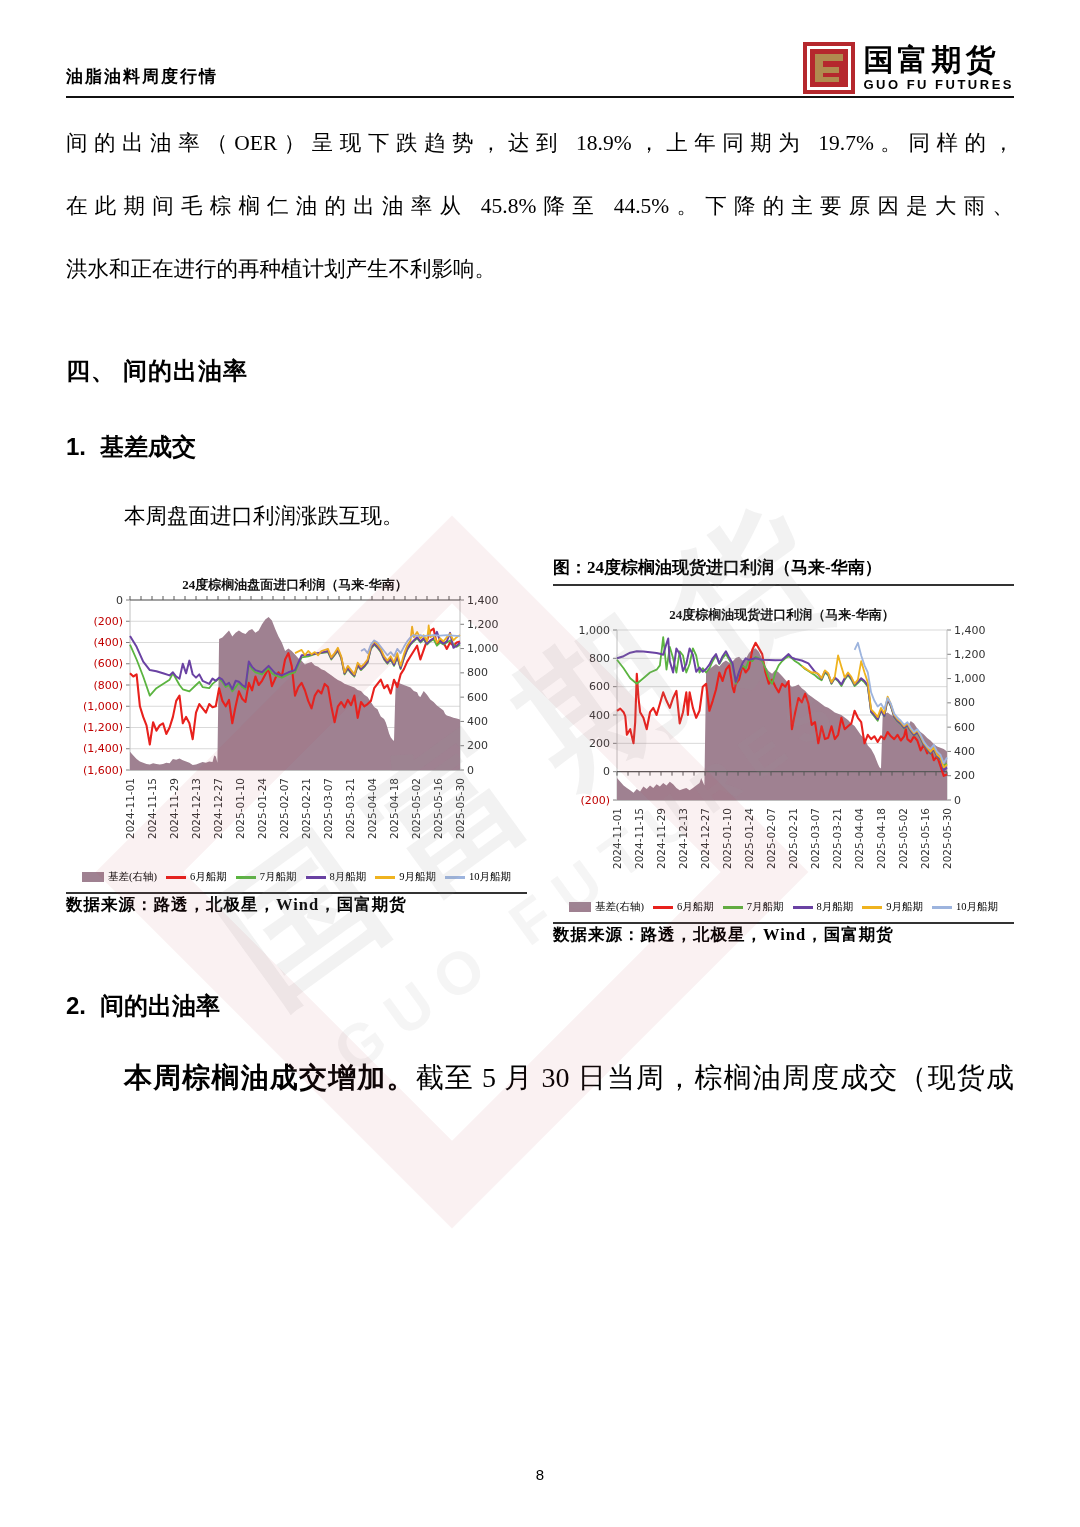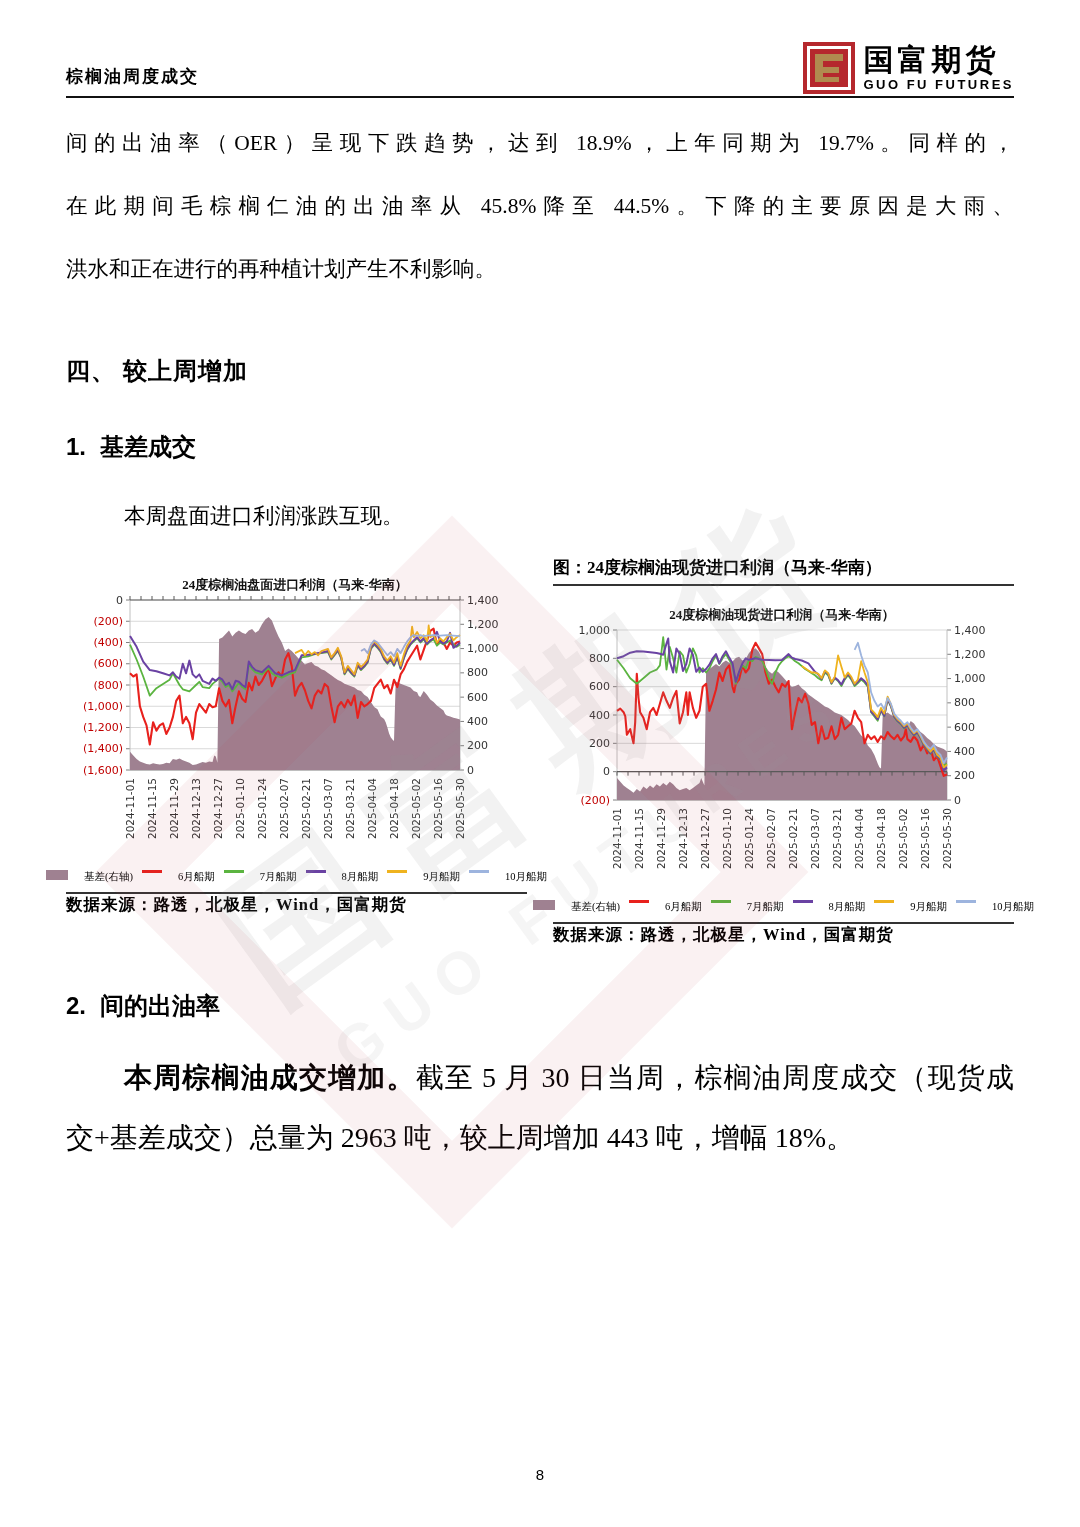--- a/index.html
+++ b/index.html
@@ -26,21 +26,21 @@
   .h-num{font-family:"Liberation Sans",sans-serif;font-weight:bold;margin-right:14px;}
   .p-sub1{margin-top:38px;font-size:21.5px;padding-left:58px;}
 
   
   .charts-row{display:flex;gap:26px;margin-top:26px;}
   .chart-block{flex:1;min-width:0;margin:0;}
   .chart-caption{font-size:17px;font-weight:bold;border-bottom:2px solid #333;padding-bottom:5px;}
   .chart-canvas{margin-top:18px;}
   .legend-row{display:flex;justify-content:center;align-items:center;gap:9px;
               font-size:10.5px;margin-top:0;white-space:nowrap;}
-  .legend-item{display:flex;align-items:flex-start;gap:16px;}
+  .legend-item{display:flex;align-items:center;gap:4px;}
   .sw-area{display:inline-block;width:22px;height:10px;}
   .sw-line{display:inline-block;width:20px;height:3px;}
   .chart-source{border-top:2px solid #333;margin-top:8px;
                 font-size:16.5px;font-weight:bold;letter-spacing:1px;}
 
   .p2{margin-top:26px;font-size:28px;}
   .p2 .bline{height:60px;line-height:60px;}
   .p2 b{font-weight:bold;}
   .indent{padding-left:58px;}
 
@@ -62,21 +62,21 @@
 
 <div class="page">
   <div class="watermark">
     <div class="wm-cn">国富期货</div>
     <div class="wm-en">GUO FUTURES</div>
     <div class="wm-logo"></div>
   </div>
 
   <div class="content">
     <header class="hdr">
-      <div class="hdr-left">棕榈油周度成交</div>
+      <div class="hdr-left">油脂油料周度行情</div>
       <div class="hdr-logo">
         <svg class="logo-mark" width="52" height="52" viewBox="0 0 52 52">
           <rect width="52" height="52" fill="#b5282d"></rect>
           <rect x="5.5" y="5.5" width="41" height="41" fill="none" stroke="#ffffff" stroke-width="3"></rect>
           <rect x="12" y="12" width="28" height="7" fill="#b08b4f"></rect>
           <rect x="12" y="12" width="8" height="28" fill="#b08b4f"></rect>
           <rect x="20" y="25" width="16" height="6" fill="#b08b4f"></rect>
           <rect x="20" y="35" width="16" height="5" fill="#b08b4f"></rect>
         </svg>
         <div class="logo-text">
@@ -86,21 +86,21 @@
       </div>
     </header>
     <div class="hdr-rule"></div>
 
     <div class="intro">
       <div class="bline j">间的出油率（OER）呈现下跌趋势，达到 18.9%，上年同期为 19.7%。同样的，</div>
       <div class="bline j">在此期间毛棕榈仁油的出油率从 45.8%降至 44.5%。下降的主要原因是大雨、</div>
       <div class="bline">洪水和正在进行的再种植计划产生不利影响。</div>
     </div>
 
-    <div class="h-four">四、 较上周增加</div>
+    <div class="h-four">四、 间的出油率</div>
 
     <div class="h-sub"><span class="h-num">1.</span><span>基差成交</span></div>
 
     <div class="p-sub1">本周盘面进口利润涨跌互现。</div>
 
     <div class="charts-row">
       <figure class="chart-block">
         <div class="chart-canvas"><svg width="452" height="292" viewBox="0 0 452 292">
               <text x="229" y="15" text-anchor="middle" font-size="13" font-weight="bold" fill="#111" font-family="Liberation Serif,serif">24度棕榈油盘面进口利润（马来-华南）</text>
               <line x1="64" y1="26" x2="394" y2="26" stroke="#d9d9d9" stroke-width="1"></line>
@@ -356,18 +356,17 @@
             </span>
           </div>
         <div class="chart-source">数据来源：路透，北极星，Wind，国富期货</div>
       </figure>
     </div>
 
     <div class="h-sub"><span class="h-num">2.</span><span>间的出油率</span></div>
 
     <div class="p2">
       <div class="bline j indent"><b>本周棕榈油成交增加。</b><span>截至 5 月 30 日当周，棕榈油周度成交（现货成</span></div>
-      <div class="bline">交+基差成交）总量为 2963 吨，较上周增加 443 吨，增幅 18%。</div>
     </div>
   </div>
 
   <div class="page-num">8</div>
 </div>
 
 </body></html>

